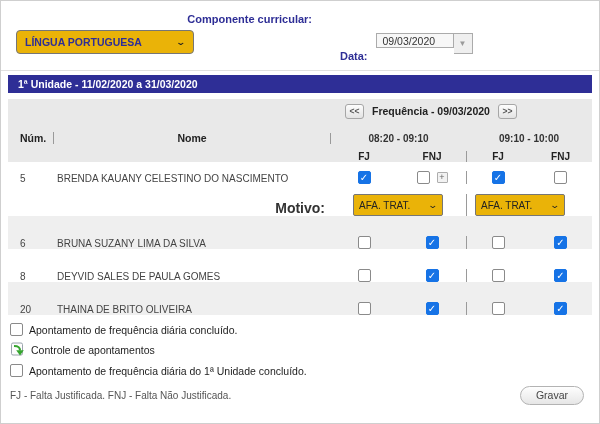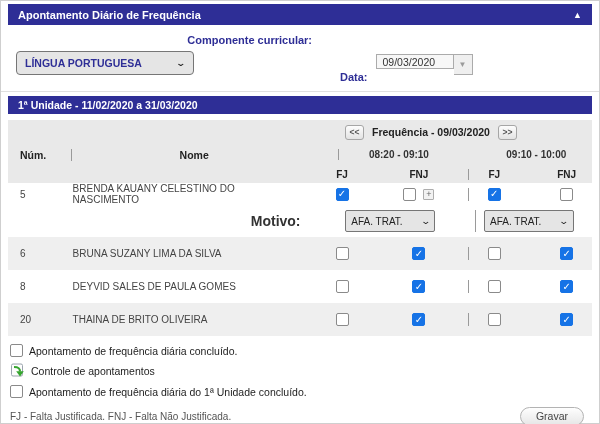--- a/index.html
+++ b/index.html
@@ -9,42 +9,42 @@
 
   
   .panel-header { background:#2e2e96; color:#fff; height:21px; display:flex; align-items:center;
                   justify-content:space-between; padding:0 10px; font-weight:bold; font-size:11px; }
   .collapse-tri { font-size:9px; cursor:pointer; }
 
   
   .form-area { display:flex; padding:7px 4px 8px 4px;text-align:right; }
   .form-left { width:300px; }
   .form-label { color:#2e2e96; font-weight:bold; font-size:11px; margin:2px 0 5px 4px; }
-  .select { background:#e5e5e5; border:1px solid #767676; border-radius:4px; height:24px; display:flex;
+  .select { background:#eab308; border:1px solid #767676; border-radius:4px; height:24px; display:flex;
             align-items:center; justify-content:space-between; padding:0 8px; cursor:pointer; }
   .select.component { width:178px; margin-left:4px; color:#2e2e96; font-weight:bold; font-size:10.5px; }
   .chev { font-size:9px; color:#222; transform:scaleX(1.4); }
   .form-right { display:flex; align-items:center; margin-left:28px; margin-top:14px; }
   .date-label { font-weight:bold; color:#2e2e96; margin-right:8px;margin-top:25px; }
   .date-combo { display:flex; }
   .date-input { width:78px; height:15px; border:1px solid #ababab; background:#f7f7f7; color:#333;
                 font-size:10.5px; display:flex; align-items:center; padding:0 6px; }
   .date-btn { width:19px; height:21px; border:1px solid #ababab; border-left:none; background:#efefef;
               color:#9a9a9a; display:flex; align-items:center; justify-content:center; font-size:8px; }
 
   .sep { height:1px; background:#e0e0e0; margin:0 -7px 4px -7px; }
 
   
   .unit-bar { background:#2e2e96; color:#fff; height:18px; display:flex; align-items:center;
               padding:0 10px; font-weight:bold; font-size:10.5px; margin-bottom:6px; }
 
   
   .table-wrap { width:584px; }
   .thead { background:#e9e9e9; }
-  .trow { display:flex; align-items:center;gap:22px; }
+  .trow { display:flex; align-items:flex-end; }
   .cell { display:flex; align-items:center; }
   .c-num  { width:45px;  padding-left:12px; }
   .c-name { width:277px; padding-left:4px; }
   .c-p1h  { width:68px;  justify-content:center; }
   .c-p2h  { width:63px;  justify-content:center; }
   .c-p1f  { width:136px; justify-content:center; }
   .c-p2f  { width:126px; justify-content:center; }
   .pdiv   { border-left:1px solid #9a9a9a; }
 
   .nav-row { height:24px; display:flex; align-items:center; padding-left:337px; }
@@ -87,24 +87,20 @@
   .legend-row { display:flex; align-items:center; justify-content:space-between; margin:9px 0 7px 0; }
   .legend { font-size:10px; color:#555; }
   .save-btn { border:1px solid #b3b3b3; border-radius:10px; background:linear-gradient(#fefefe,#e6e6e6);
               padding:2px 15px 3px 15px; font-size:10.5px; color:#444; cursor:pointer; margin-right:6px; }
 </style>
 </head>
 <body>
 
 <div class="page">
 
-  <div class="panel-header">
-    <span>Apontamento Diário de Frequência</span>
-    <span class="collapse-tri">▲</span>
-  </div>
 
   <div class="form-area">
     <div class="form-left">
       <div class="form-label">Componente curricular:</div>
       <div class="select component">
         <span>LÍNGUA PORTUGUESA</span>
         <span class="chev">⌄</span>
       </div>
     </div>
     <div class="form-right">

